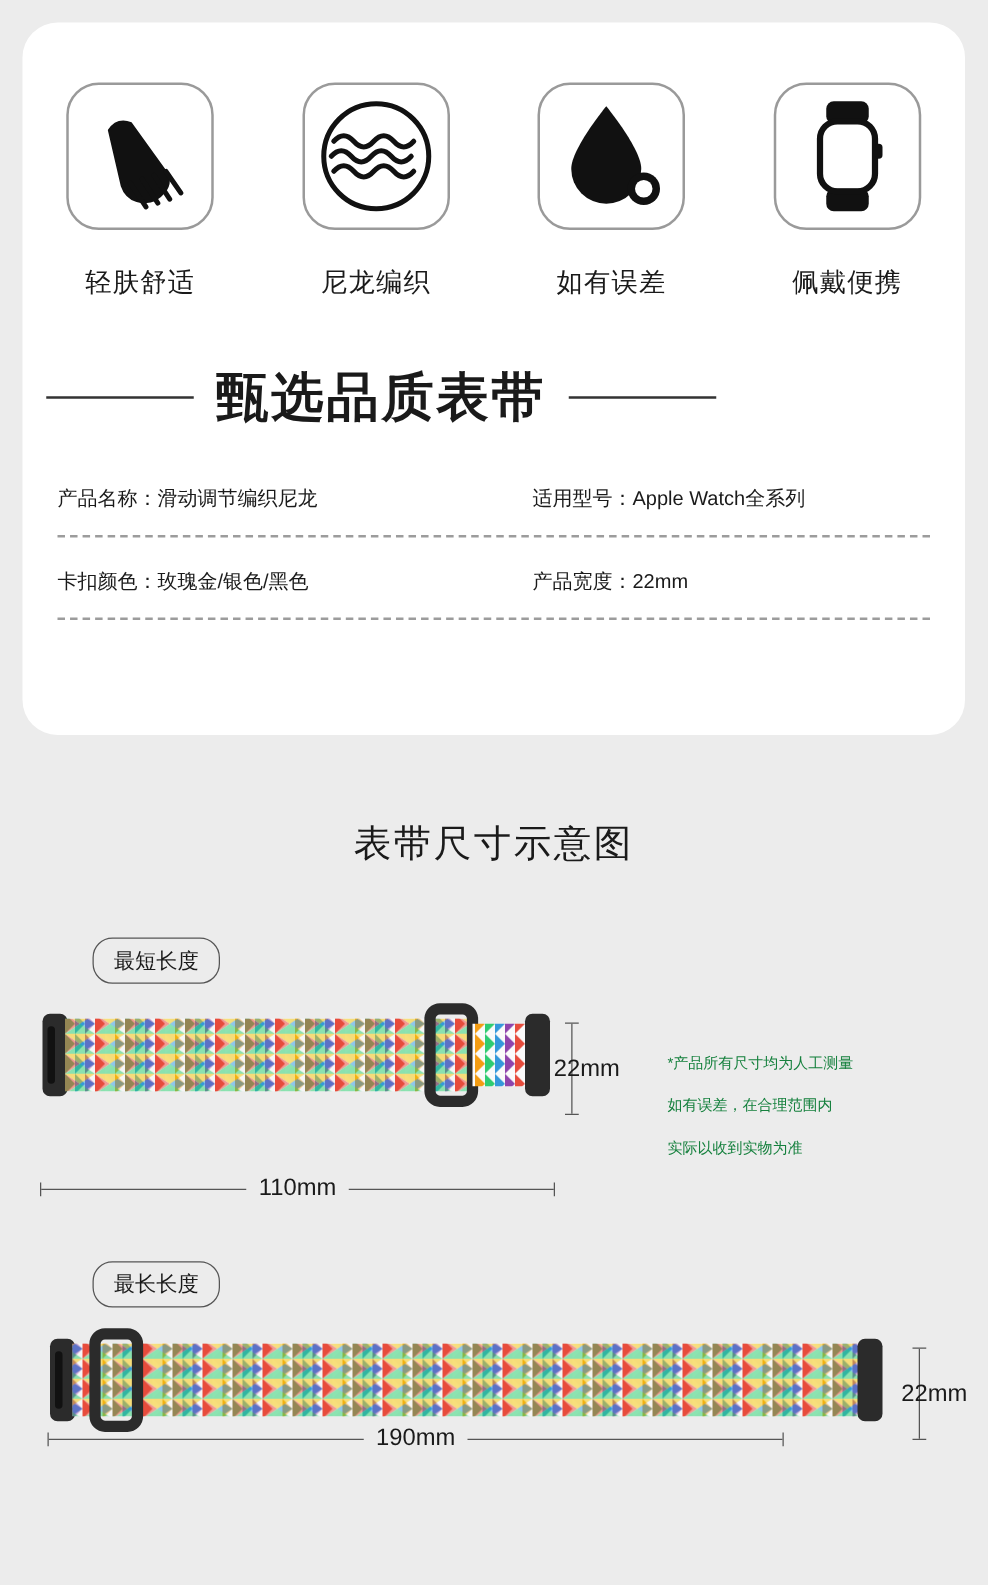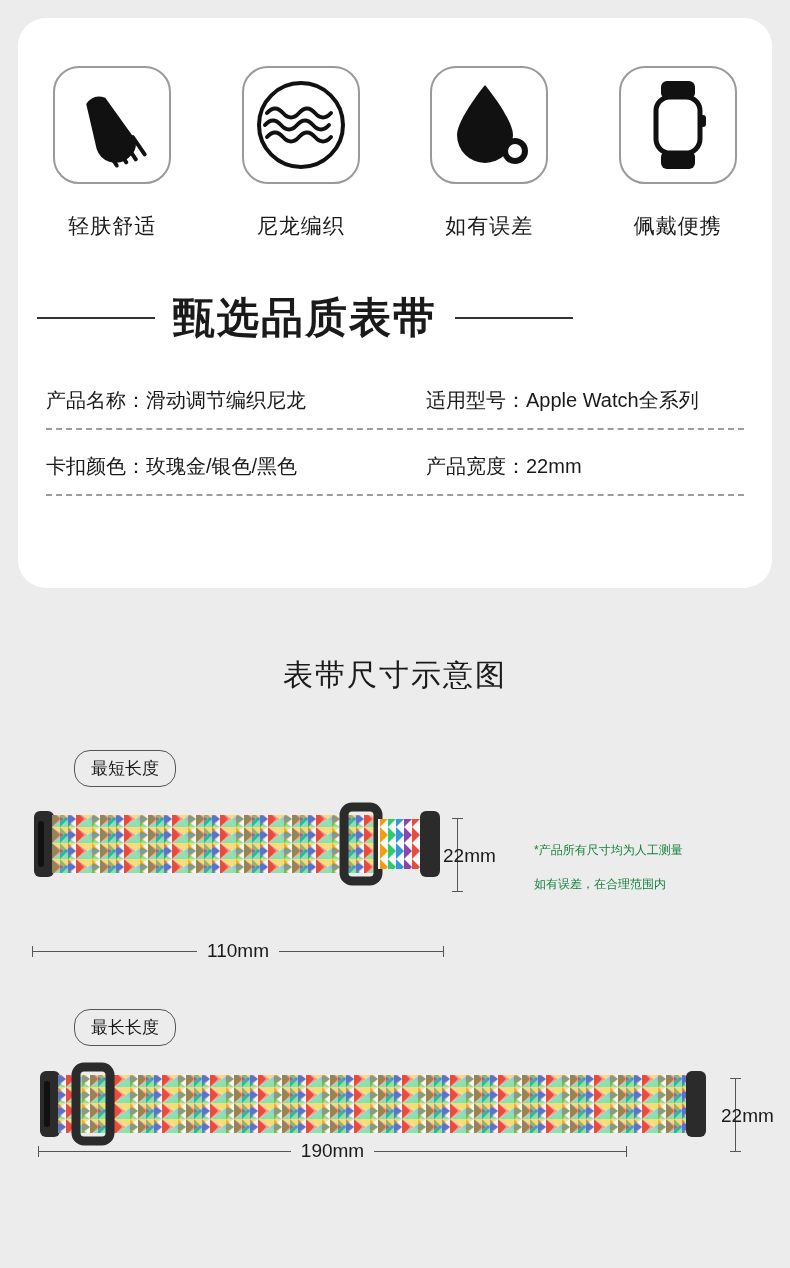--- a/index.html
+++ b/index.html
@@ -89,21 +89,21 @@
     top: 368px;
     left: 28px;
     width: 698px;
   }
   .spec-row {
     display: flex;
     align-items: flex-start;
     padding-bottom: 14px;
   }
   .spec-cell {
-    font-size: 20px;
+    font-size: 16px;
     line-height: 28px;
     white-space: nowrap;
   }
   .spec-cell.left { width: 380px; }
   .spec-key { color: #1a1a1a; }
   .spec-val { color: #1a1a1a; }
   .dashed {
     border-bottom: 2px dashed #9c9c9c;
     height: 0;
     margin-bottom: 22px;
@@ -326,20 +326,21 @@
   <div class="tick"></div>
   <div class="line"></div>
   <div class="label">110mm</div>
   <div class="line"></div>
   <div class="tick"></div>
 </div>
 
 <div class="note" style="left:534px; top:833px;">
   <span class="note-line">*产品所有尺寸均为人工测量</span>
   <span class="note-line">如有误差，在合理范围内</span>
+  <span class="note-line">实际以收到实物为准</span>
 </div>
 
 <div class="pill" style="left:74px; top:1009px;">最长长度</div>
 
 <div class="band-wrap" style="left:18px; top:1055px;">
   <svg width="700" height="125" viewBox="0 0 700 125">
     <defs>
       <pattern id="weave2" width="24" height="16" patternUnits="userSpaceOnUse">
         <rect width="24" height="16" fill="#f3f3f3"></rect>
         <path d="M0 0 l12 8 l-12 8 z" fill="#e74c3c"></path>

